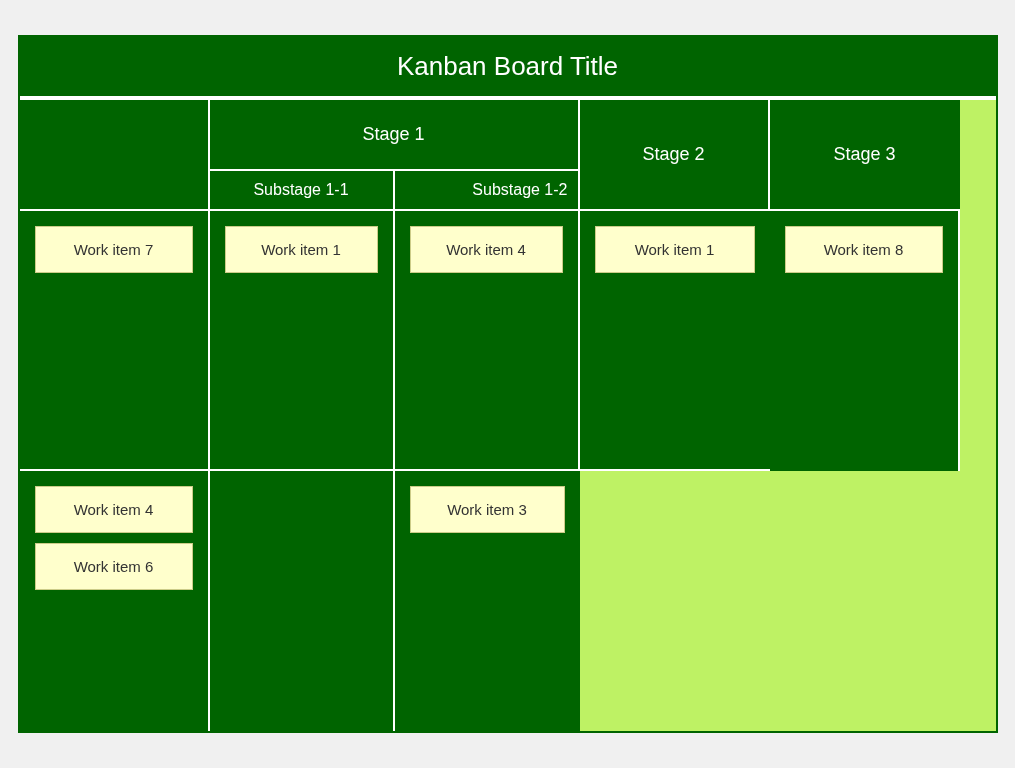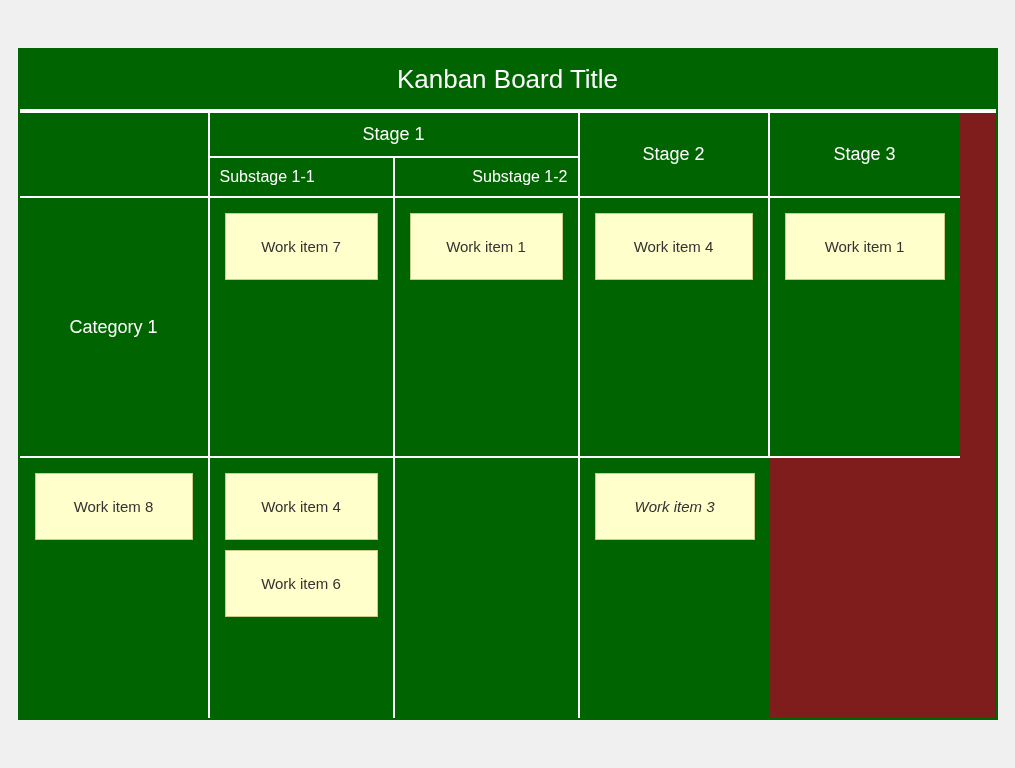--- a/index.html
+++ b/index.html
@@ -14,21 +14,21 @@
       justify-content: center;
       align-items: center;
       min-height: 768px;
       width: 1015px;
       font-family: Arial, sans-serif;
     }
 
     .board-container {
       width: 980px;
       border: 2px solid #006400;
-      background: #7f1d1d;
+      background: #bef264;
     }
 
     .board-title {
       background: #006400;
       color: white;
       text-align: center;
       font-size: 26px;
       padding: 14px 10px;
       font-weight: normal;
       border-bottom: 2px solid white;
@@ -48,21 +48,21 @@
       border-bottom: 2px solid white;
       grid-row: 1 / 3;
       grid-column: 1;
     }
 
     .stage1-header {
       background: #006400;
       color: white;
       text-align: center;
       font-size: 18px;
-      padding: 11px;
+      padding: 24px;
       border-right: 2px solid white;
       border-bottom: 2px solid white;
       grid-column: 2 / 4;
       grid-row: 1;
     }
 
     .stage2-header {
       background: #006400;
       color: white;
       text-align: center;
@@ -87,20 +87,21 @@
       grid-column: 5;
       grid-row: 1 / 3;
       display: flex;
       align-items: center;
       justify-content: center;
     }
 
     .substage11-header {
       background: #006400;
       color: white;
+      text-align: center;
       font-size: 16px;
       padding: 10px;
       border-right: 2px solid white;
       border-bottom: 2px solid white;
       grid-column: 2;
       grid-row: 2;
     }
 
     .substage12-header {
       background: #006400;
@@ -133,33 +134,32 @@
       border-right: 2px solid white;
       border-bottom: 2px solid white;
       display: flex;
       flex-direction: column;
       gap: 10px;
       min-height: 260px;
     }
 
     .work-cell:last-child {
       border-right: none;
-      font-style: italic;
     }
 
     .category-cell:last-of-type {
       border-bottom: none;
     }
 
     .work-item {
       background: #ffffcc;
       border: 1px solid #cccc88;
       color: #333;
       text-align: center;
-      padding: 24px 10px;
+      padding: 14px 10px;
       font-size: 15px;
       font-weight: normal;
     }
 
     .no-border-right {
       border-right: none;
     }
 
     .no-border-bottom {
       border-bottom: none;
@@ -174,21 +174,20 @@
   <div class="board-grid">
 
     <div class="header-empty"></div>
     <div class="stage1-header">Stage 1</div>
     <div class="stage2-header">Stage 2</div>
     <div class="stage3-header">Stage 3</div>
 
     <div class="substage11-header">Substage 1-1</div>
     <div class="substage12-header">Substage 1-2</div>
 
-    <div class="category-cell">Category 1</div>
 
     <div class="work-cell">
       <div class="work-item">Work item 7</div>
     </div>
 
     <div class="work-cell">
       <div class="work-item">Work item 1</div>
     </div>
 
     <div class="work-cell">

